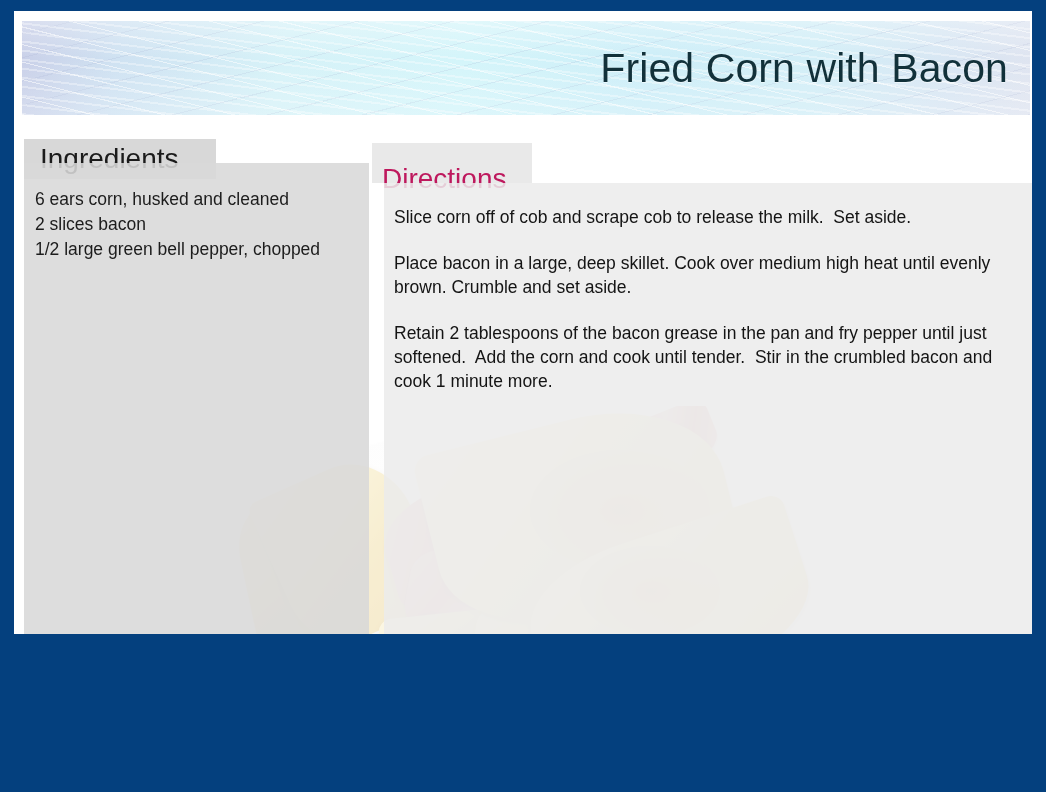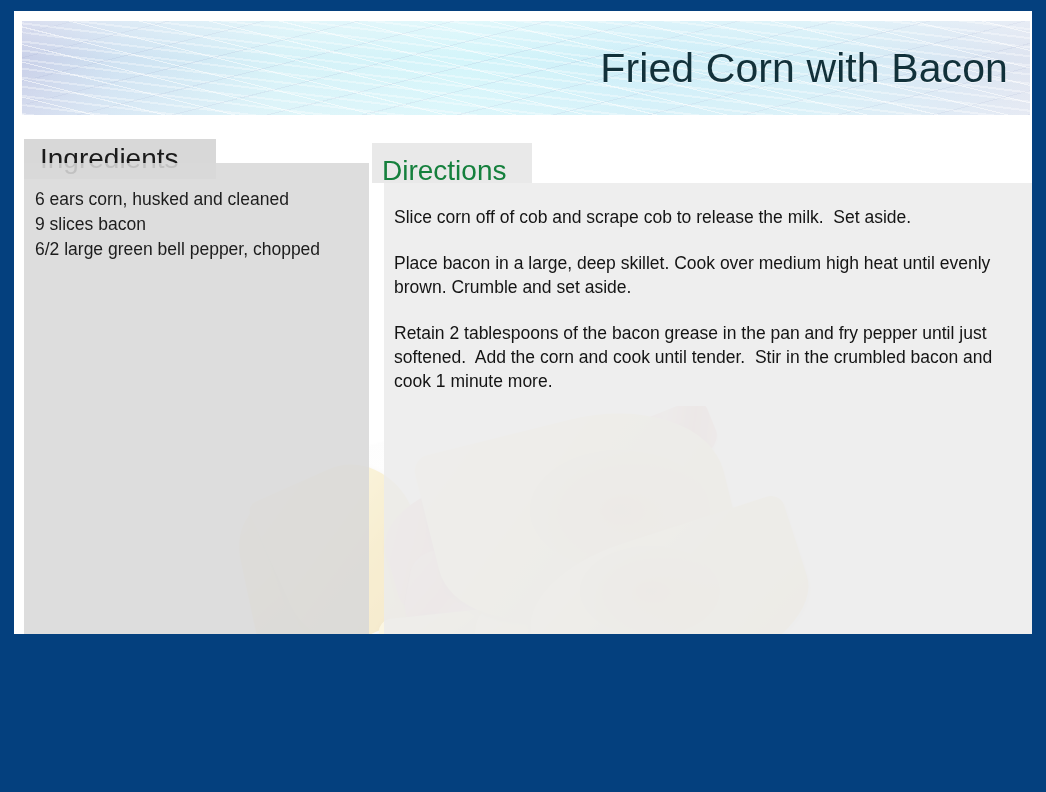--- a/index.html
+++ b/index.html
@@ -175,23 +175,23 @@
     position: absolute;
     left: 358px;
     top: 132px;
     width: 160px;
     height: 40px;
     background: rgba(232,232,232,0.95);
   }
   #directions-tab-label {
     position: absolute;
     left: 10px;
-    top: 12px;
+    top: 20px;
     font-size: 28px;
-    color: #15803d;
+    color: #be185d;
     white-space: nowrap;
   }
   #directions-panel {
     position: absolute;
     left: 370px;
     top: 172px;
     width: 656px;
     height: 595px;
     background: rgba(235,235,235,0.86);
   }
@@ -248,22 +248,22 @@
       <div class="toast t4"></div>
       <div class="sear s2"></div>
     </div>
 
     <div id="ingredients-tab">
       <div id="ingredients-tab-label">Ingredients</div>
     </div>
     <div id="ingredients-panel">
       <div id="ingredients-list">
         <div class="ing-line">6 ears corn, husked and cleaned</div>
-        <div class="ing-line">9 slices bacon</div>
-        <div class="ing-line">6/2 large green bell pepper, chopped</div>
+        <div class="ing-line">2 slices bacon</div>
+        <div class="ing-line">1/2 large green bell pepper, chopped</div>
       </div>
     </div>
 
     <div id="directions-tab">
       <div id="directions-tab-label">Directions</div>
     </div>
     <div id="directions-panel">
       <div id="directions-body">
         <p>Slice corn off of cob and scrape cob to release the milk.  Set aside.</p>
         <p>Place bacon in a large, deep skillet. Cook over medium high heat until evenly brown. Crumble and set aside.</p>

